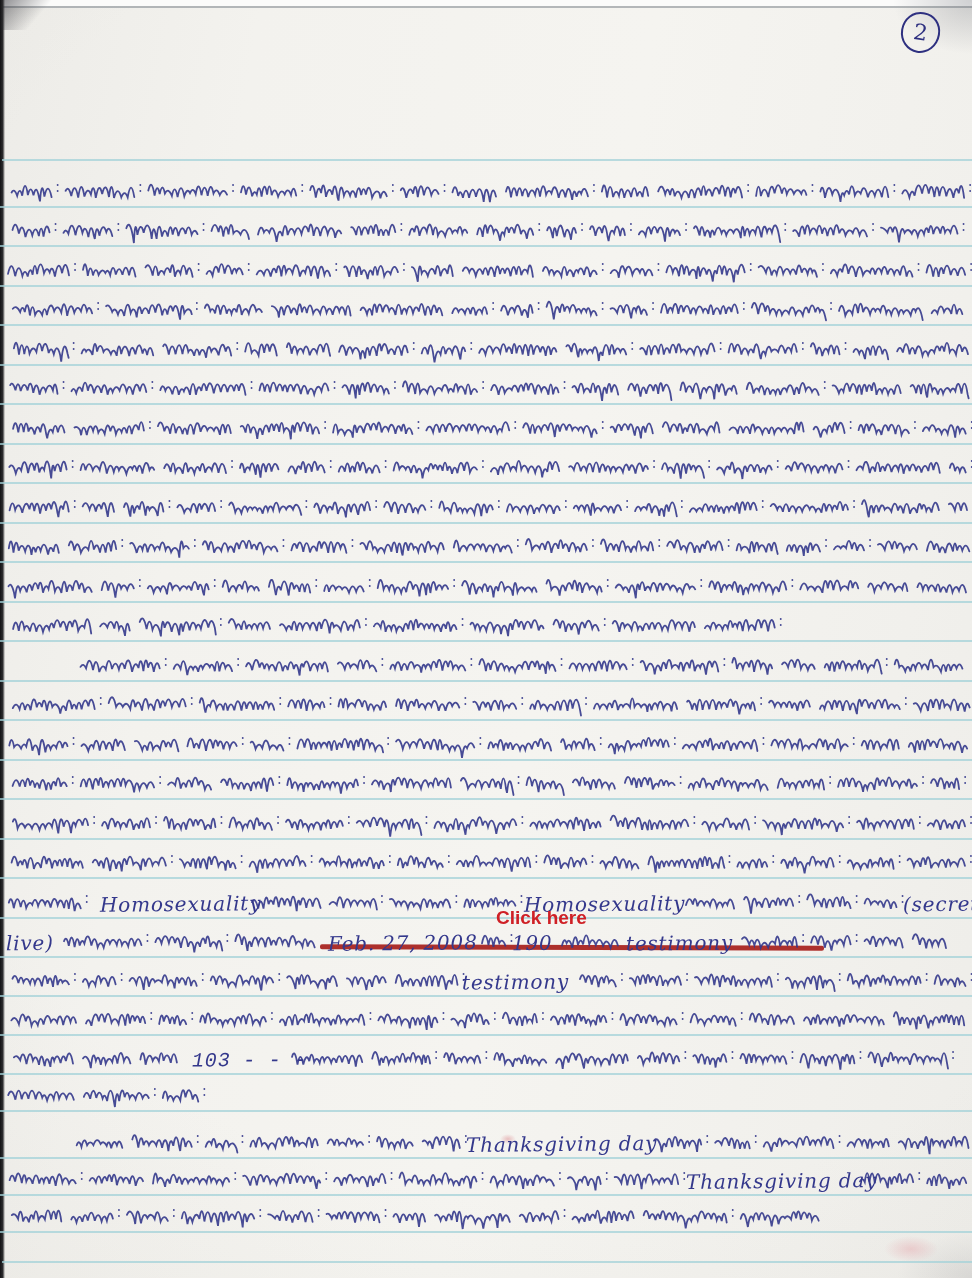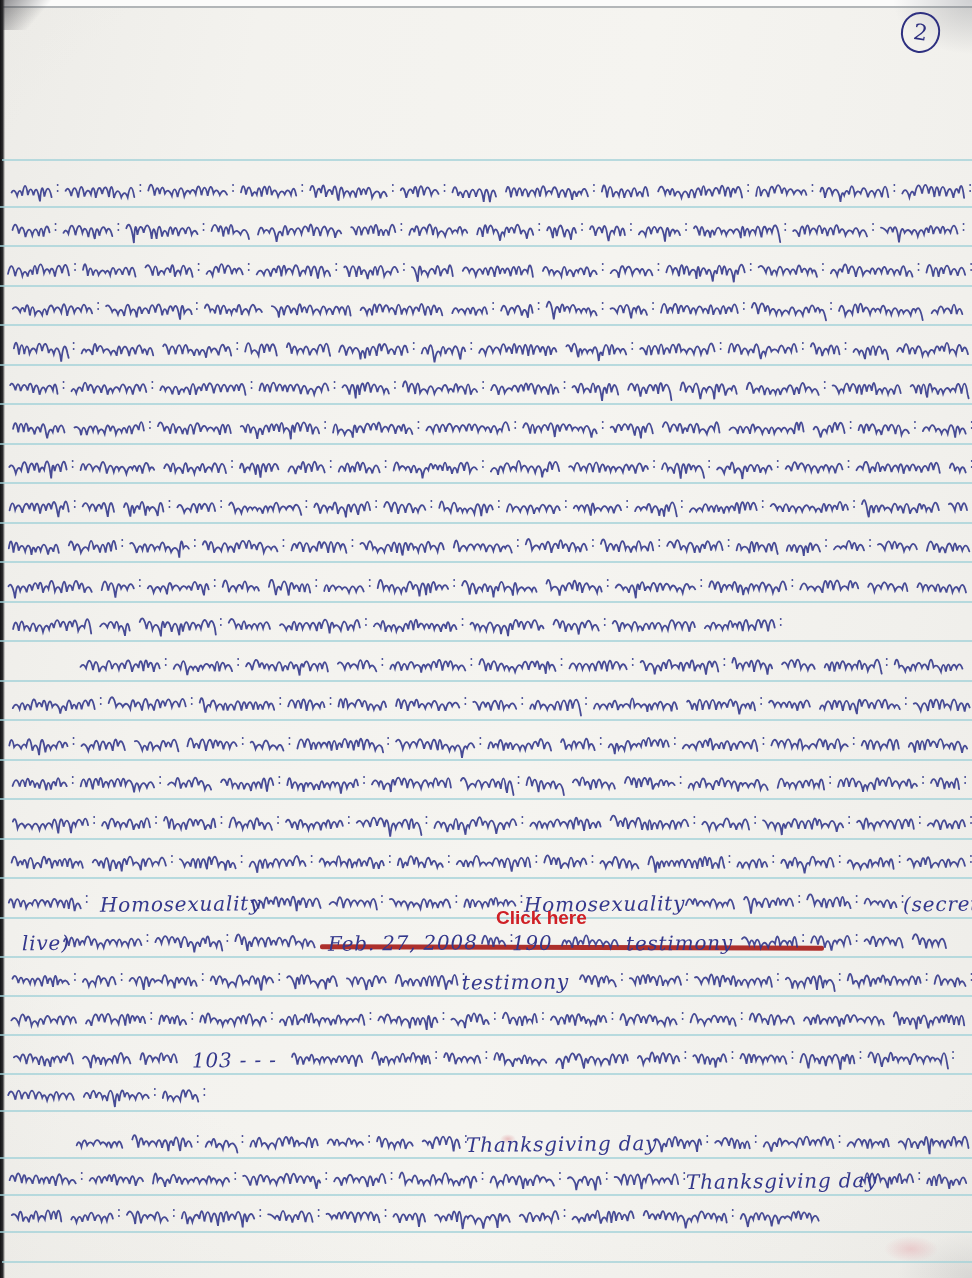--- a/index.html
+++ b/index.html
@@ -160,41 +160,41 @@
           <path d=" M 8.8 22.7 Q 11.3 13.5 13.8 28.2 Q 17.3 10.8 20.7 27.1 Q 23.5 13.7 26.2 27.9 Q 29.3 19.7 32.3 24.8 Q 35.2 14.5 38.1 26.0 Q 41.6 14.8 45.1 24.5 Q 47.8 16.2 50.6 27.6 Q 54.2 11.3 57.7 25.2 Q 60.9 14.5 64.1 28.1 Q 66.5 12.3 68.8 28.8 Q 71.2 10.6 73.6 24.4 l 1 6.8 Q 77.1 17.2 80.7 28.3 M 86.7 16 l .1 0 M 86.7 22 l .1 0 M 252.0 22.1 Q 255.1 15.8 258.2 28.5 Q 260.8 14.4 263.5 28.7 Q 266.0 8.8 268.6 24.2 Q 271.0 16.7 273.4 24.5 Q 276.0 8.4 278.7 27.2 Q 281.6 10.5 284.5 25.2 Q 287.4 12.3 290.4 26.2 Q 293.0 7.7 295.7 24.7 l 1 6.5 Q 298.0 13.8 300.3 25.2 Q 303.3 10.0 306.3 27.8 Q 309.5 11.6 312.7 26.5 Q 316.2 11.1 319.6 24.9 l 1 3.1 M 329.6 24.2 Q 333.2 19.1 336.8 24.8 Q 340.1 8.2 343.4 28.0 Q 347.1 11.6 350.7 25.4 Q 354.1 15.5 357.4 24.8 Q 361.1 15.8 364.7 25.2 Q 367.4 16.8 370.2 25.6 Q 373.1 13.1 375.9 24.2 l 1 5.4 M 381.9 16 l .1 0 M 381.9 22 l .1 0 M 389.9 19.3 Q 393.0 17.1 396.0 25.4 Q 398.6 17.6 401.1 25.0 Q 404.5 16.2 407.9 28.1 Q 410.9 17.3 413.8 26.0 Q 417.2 19.4 420.5 28.6 Q 423.8 10.4 427.1 27.5 Q 429.9 13.2 432.7 26.2 Q 435.3 18.4 437.8 28.0 Q 440.4 17.0 443.0 25.0 Q 446.6 12.8 450.3 27.7 M 456.3 16 l .1 0 M 456.3 22 l .1 0 M 464.3 26.9 Q 466.7 13.7 469.1 24.1 l 1 3.8 Q 472.2 12.2 475.2 26.9 Q 478.8 15.4 482.3 26.9 Q 485.3 16.9 488.2 27.2 Q 490.8 11.8 493.5 25.2 Q 495.7 11.0 498.0 24.6 Q 500.7 19.4 503.5 24.9 Q 505.8 15.2 508.1 24.7 Q 511.7 17.2 515.4 25.7 M 521.4 16 l .1 0 M 521.4 22 l .1 0 M 686.0 25.1 Q 689.4 13.3 692.9 24.6 Q 695.1 12.5 697.4 26.3 Q 700.8 16.2 704.2 24.8 Q 707.1 17.5 710.0 25.8 Q 713.4 12.1 716.8 27.1 Q 719.7 18.0 722.6 26.1 Q 725.0 19.3 727.4 24.8 Q 730.8 12.6 734.1 28.7 M 744.1 19.4 Q 747.1 11.8 750.0 27.1 l 1 6.6 Q 753.4 9.1 756.8 24.6 Q 759.4 18.6 762.0 27.6 Q 765.7 8.9 769.4 27.8 Q 772.6 14.5 775.9 25.6 Q 778.1 10.7 780.4 25.4 Q 783.3 13.7 786.2 26.0 Q 789.7 10.9 793.2 25.9 M 799.2 16 l .1 0 M 799.2 22 l .1 0 M 807.2 19.4 Q 810.9 7.0 814.6 24.9 Q 818.1 14.7 821.7 27.0 Q 824.1 9.9 826.5 28.2 Q 829.7 11.5 832.9 27.0 Q 836.5 8.2 840.1 26.7 Q 842.5 7.6 844.9 26.1 Q 847.7 16.9 850.6 28.2 M 856.6 16 l .1 0 M 856.6 22 l .1 0 M 864.6 23.5 Q 867.7 13.5 870.9 24.2 Q 874.5 17.9 878.0 24.1 Q 880.8 17.0 883.7 27.6 Q 887.2 12.3 890.8 28.7 Q 893.6 16.1 896.5 27.2 M 902.5 16 l .1 0 M 902.5 22 l .1 0" fill="none" stroke="#34388c" stroke-width="1.8" stroke-linecap="round" stroke-opacity=".9"></path>
         </svg>
         <span class="hand-word" style="left: 100px;">Homosexuality</span>
         <span class="hand-word" style="left: 524px;">Homosexuality</span>
         <span class="hand-word" style="left: 903px;">(secret</span>
       </div>
       <div class="row" style="top: 919px;">
         <svg width="972" height="37" viewBox="0 0 972 37">
           <path d=" M 64.0 22.2 Q 66.4 15.3 68.8 26.8 Q 71.7 9.6 74.6 28.1 Q 77.2 13.0 79.7 26.5 Q 82.0 18.6 84.4 24.6 Q 87.9 9.2 91.4 26.5 Q 94.6 13.0 97.7 28.2 Q 100.7 19.9 103.7 28.6 Q 106.8 15.2 109.9 24.6 Q 113.3 16.6 116.8 26.0 Q 119.4 14.7 121.9 26.1 Q 125.1 18.5 128.2 27.3 Q 131.4 12.0 134.6 27.2 Q 138.0 13.5 141.4 26.1 M 147.4 16 l .1 0 M 147.4 22 l .1 0 M 155.4 23.1 Q 158.4 14.2 161.5 24.5 Q 165.2 10.2 168.9 24.0 Q 172.0 11.6 175.1 24.1 Q 178.0 12.4 180.9 28.9 Q 184.5 7.4 188.1 27.8 Q 190.7 18.7 193.3 26.7 l 1 6.6 Q 196.7 16.6 200.0 27.8 Q 202.7 12.9 205.5 24.7 Q 207.9 8.5 210.3 27.9 Q 213.5 18.3 216.6 27.8 Q 218.9 16.8 221.3 26.5 l 1 5.2 M 227.3 16 l .1 0 M 227.3 22 l .1 0 M 235.3 22.2 Q 238.6 7.1 241.9 25.8 Q 244.2 9.9 246.5 26.5 l 1 5.3 Q 249.0 15.7 251.5 27.9 Q 254.9 10.7 258.3 25.0 Q 261.9 12.1 265.4 28.2 Q 268.3 10.1 271.2 26.3 Q 273.6 17.2 276.0 26.2 Q 279.2 11.9 282.5 24.6 Q 285.5 15.2 288.6 28.1 Q 292.3 7.8 296.0 24.7 Q 299.3 18.9 302.5 27.7 Q 305.1 12.8 307.7 27.5 Q 311.2 16.1 314.7 28.4 M 482.0 24.4 Q 485.3 8.3 488.5 26.0 Q 491.0 11.6 493.4 27.8 Q 496.3 11.1 499.3 24.0 Q 502.3 18.2 505.4 26.7 M 511.4 16 l .1 0 M 511.4 22 l .1 0 M 562.0 26.6 Q 564.3 17.4 566.6 24.1 Q 569.4 17.6 572.3 28.7 Q 575.1 9.0 578.0 26.1 Q 580.6 17.6 583.1 25.4 Q 586.2 7.5 589.3 25.3 Q 592.5 16.6 595.8 26.0 Q 599.5 15.6 603.1 26.7 Q 606.9 17.4 610.6 28.7 Q 614.3 14.0 617.9 26.6 M 742.0 19.9 Q 745.6 14.7 749.3 25.7 Q 751.8 16.6 754.4 26.3 Q 757.6 14.0 760.7 28.8 Q 764.4 18.9 768.2 28.4 Q 771.6 18.4 775.1 24.9 Q 777.6 8.9 780.1 27.1 Q 783.8 17.1 787.4 25.4 Q 789.8 17.8 792.2 26.8 Q 794.6 8.6 797.1 27.9 M 803.1 16 l .1 0 M 803.1 22 l .1 0 M 811.1 23.7 Q 814.5 9.9 818.0 25.5 Q 821.4 7.4 824.8 28.7 Q 827.6 16.4 830.5 27.4 l 1 4.1 Q 833.8 16.4 837.0 24.2 Q 840.4 16.0 843.8 26.1 Q 847.2 7.9 850.6 25.3 M 856.6 16 l .1 0 M 856.6 22 l .1 0 M 864.6 22.1 Q 867.4 17.0 870.2 25.5 Q 873.2 8.7 876.1 27.9 Q 879.5 13.3 882.8 24.6 Q 886.5 12.3 890.2 24.1 Q 892.8 17.2 895.5 27.1 Q 899.1 10.0 902.7 28.5 M 912.7 20.0 Q 916.2 8.2 919.8 25.7 Q 922.5 13.3 925.2 24.2 l 1 5.2 Q 928.7 13.0 932.2 26.8 Q 935.3 15.9 938.4 26.4 Q 941.7 14.1 945.0 24.6 l 1 4.5" fill="none" stroke="#34388c" stroke-width="1.8" stroke-linecap="round" stroke-opacity=".9"></path>
         </svg>
-        <span class="hand-word" style="left: 22px;">live)</span>
+        <span class="hand-word" style="left: 6px;">live)</span>
         <span class="hand-word" style="left: 328px;">Feb. 27, 2008</span>
         <span class="hand-word" style="left: 512px;">190</span>
         <span class="hand-word" style="left: 626px;">testimony</span>
       </div>
       <div class="row" style="top: 958px;">
         <svg width="972" height="37" viewBox="0 0 972 37">
           <path d=" M 12.5 20.7 Q 15.5 13.4 18.4 25.1 Q 20.9 14.6 23.4 24.3 Q 26.8 16.8 30.1 25.6 Q 32.5 15.6 34.9 25.7 Q 38.4 14.1 41.9 28.4 Q 44.8 8.9 47.6 25.8 Q 50.3 13.5 53.0 28.8 Q 55.3 7.9 57.6 27.1 Q 60.0 17.8 62.5 24.6 Q 65.7 19.7 68.9 26.3 M 74.9 16 l .1 0 M 74.9 22 l .1 0 M 82.9 23.9 Q 85.9 16.5 88.9 28.2 Q 92.1 18.4 95.4 27.2 Q 98.2 10.4 100.9 24.1 Q 104.6 14.3 108.2 28.6 Q 111.9 10.3 115.6 26.3 M 121.6 16 l .1 0 M 121.6 22 l .1 0 M 129.6 22.9 Q 133.0 15.5 136.4 25.9 Q 139.5 11.4 142.7 26.5 l 1 5.3 Q 145.8 8.0 148.9 28.7 Q 151.9 16.0 155.0 24.0 Q 158.5 19.9 161.9 24.4 Q 164.9 9.1 167.9 25.8 Q 170.8 18.5 173.6 25.8 l 1 4.5 Q 176.3 12.2 179.1 25.3 Q 182.4 14.3 185.7 27.2 Q 188.4 11.3 191.1 28.0 Q 193.9 17.5 196.7 27.9 M 202.7 16 l .1 0 M 202.7 22 l .1 0 M 210.7 22.5 Q 213.4 12.6 216.2 26.9 Q 219.4 11.0 222.6 24.2 Q 225.5 16.1 228.4 28.5 Q 232.1 19.9 235.7 28.0 Q 239.4 8.0 243.0 25.9 Q 246.0 19.3 249.0 25.6 Q 252.3 10.2 255.7 26.3 Q 258.0 13.0 260.3 28.8 l 1 3.7 Q 263.4 8.7 266.4 24.0 Q 269.8 14.8 273.2 24.5 M 279.2 16 l .1 0 M 279.2 22 l .1 0 M 287.2 19.6 Q 290.8 14.7 294.5 27.1 l 1 3.8 Q 296.9 11.1 299.3 26.5 Q 301.6 7.5 304.0 26.4 Q 307.4 9.0 310.8 24.9 Q 314.4 19.8 317.9 28.8 Q 321.3 17.3 324.8 25.1 l 1 6.3 Q 327.2 14.2 329.6 24.8 Q 333.3 10.1 337.0 28.0 M 347.0 20.5 Q 349.7 19.9 352.3 26.8 Q 355.2 11.6 358.0 26.6 Q 361.7 12.2 365.4 27.4 l 1 4.6 Q 368.8 13.5 372.1 28.8 Q 375.7 8.8 379.2 25.4 Q 382.5 13.6 385.7 24.3 M 395.7 24.9 Q 399.1 7.1 402.4 28.7 Q 405.2 18.6 408.0 26.0 Q 410.6 14.9 413.2 28.1 Q 416.9 14.8 420.6 28.5 Q 423.7 11.2 426.8 28.1 Q 429.5 8.3 432.1 28.2 Q 435.3 8.1 438.4 28.5 Q 441.7 8.6 445.0 25.9 l 1 5.6 Q 448.4 16.9 451.7 26.3 Q 454.6 7.1 457.5 26.8 M 463.5 16 l .1 0 M 463.5 22 l .1 0 M 580.0 21.1 Q 582.8 11.7 585.7 24.5 Q 588.7 10.5 591.8 26.6 Q 595.2 8.1 598.5 29.0 Q 601.2 12.2 603.9 25.0 Q 606.4 11.4 609.0 24.4 Q 612.5 18.1 615.9 28.5 M 621.9 16 l .1 0 M 621.9 22 l .1 0 M 629.9 20.4 Q 632.5 19.1 635.2 26.0 Q 637.7 10.4 640.2 26.6 Q 642.9 8.4 645.7 25.7 Q 647.9 8.6 650.2 24.4 Q 653.6 12.0 657.0 27.7 Q 659.9 7.6 662.9 27.8 Q 665.4 17.6 667.9 26.3 Q 671.3 16.0 674.7 24.1 Q 677.8 11.3 681.0 26.8 M 687.0 16 l .1 0 M 687.0 22 l .1 0 M 695.0 19.5 Q 698.1 17.0 701.3 25.7 Q 705.0 14.1 708.7 24.2 Q 711.5 7.4 714.3 27.2 Q 717.1 9.2 719.9 29.0 Q 722.5 9.1 725.2 24.2 Q 728.1 14.8 730.9 27.1 Q 733.4 8.4 735.9 28.6 Q 738.7 16.0 741.4 27.6 Q 744.7 15.6 748.1 27.9 Q 751.3 16.4 754.6 25.4 Q 757.9 14.7 761.2 27.0 Q 763.8 17.0 766.5 26.4 Q 769.2 9.9 771.9 28.9 M 777.9 16 l .1 0 M 777.9 22 l .1 0 M 785.9 21.3 Q 788.6 16.6 791.4 25.0 l 1 5.7 Q 794.6 16.2 797.8 28.7 Q 801.1 18.2 804.4 28.4 Q 807.6 12.2 810.8 26.0 Q 813.4 11.2 816.0 24.9 l 1 7.0 Q 819.1 7.3 822.1 25.6 l 1 4.6 Q 824.4 17.4 826.6 25.3 Q 830.2 17.6 833.7 27.1 l 1 6.1 M 839.7 16 l .1 0 M 839.7 22 l .1 0 M 847.7 22.3 Q 850.5 7.8 853.2 26.3 Q 856.1 18.6 859.0 28.3 Q 861.4 17.5 863.8 24.6 Q 867.2 8.7 870.6 28.5 Q 873.1 14.6 875.6 26.2 Q 878.1 14.1 880.5 24.6 Q 883.0 10.7 885.4 24.0 Q 887.9 17.1 890.3 27.7 Q 893.7 10.5 897.2 25.2 Q 900.0 17.8 902.8 26.0 Q 905.8 17.1 908.8 25.6 Q 912.3 10.3 915.8 26.9 Q 918.2 11.9 920.6 24.8 M 926.6 16 l .1 0 M 926.6 22 l .1 0 M 934.6 25.8 Q 937.9 7.7 941.3 27.5 Q 944.6 15.8 947.9 25.3 Q 951.4 16.1 955.0 29.0 Q 957.3 13.4 959.7 25.5 Q 962.6 20.0 965.5 28.0 M 971.5 16 l .1 0 M 971.5 22 l .1 0" fill="none" stroke="#34388c" stroke-width="1.8" stroke-linecap="round" stroke-opacity=".9"></path>
         </svg>
         <span class="hand-word" style="left: 462px;">testimony</span>
       </div>
       <div class="row" style="top: 997px;">
         <svg width="972" height="37" viewBox="0 0 972 37">
           <path d=" M 11.4 23.4 Q 15.1 17.1 18.9 27.3 Q 22.3 9.2 25.8 24.4 Q 28.6 12.8 31.5 28.7 Q 34.6 19.8 37.8 28.2 Q 40.6 15.8 43.5 27.5 Q 47.3 11.7 51.0 24.9 Q 54.0 19.0 57.1 25.6 Q 60.1 12.1 63.2 28.0 Q 66.9 11.7 70.5 25.1 Q 73.3 15.0 76.0 25.8 M 86.0 26.5 Q 88.7 18.7 91.4 28.8 Q 95.1 8.3 98.8 24.4 Q 101.8 10.0 104.7 25.4 Q 108.1 8.3 111.5 25.7 Q 115.1 17.9 118.6 26.8 Q 122.0 8.1 125.3 28.6 Q 127.6 7.2 129.9 26.5 Q 132.3 12.3 134.8 24.3 Q 137.5 13.5 140.2 25.8 Q 142.7 13.5 145.2 26.2 M 151.2 16 l .1 0 M 151.2 22 l .1 0 M 159.2 27.0 Q 161.5 11.1 163.8 24.6 Q 166.9 11.9 170.0 26.7 Q 172.3 13.9 174.5 27.2 Q 177.3 10.1 180.0 28.4 Q 183.1 17.8 186.2 27.2 M 192.2 16 l .1 0 M 192.2 22 l .1 0 M 200.2 24.8 Q 202.7 11.5 205.2 26.3 Q 208.0 7.4 210.8 24.4 Q 214.2 17.3 217.7 25.9 Q 220.2 18.6 222.7 28.5 Q 225.3 19.5 227.8 25.6 Q 231.1 16.7 234.5 28.0 Q 237.7 14.5 240.9 24.5 Q 243.5 11.8 246.1 27.0 Q 249.5 7.3 252.8 26.8 Q 256.4 18.2 259.9 27.8 Q 262.9 14.0 265.9 24.6 M 271.9 16 l .1 0 M 271.9 22 l .1 0 M 279.9 25.0 Q 282.7 18.1 285.5 28.9 Q 288.9 10.7 292.4 28.2 Q 295.0 7.8 297.6 28.0 Q 300.8 18.5 304.1 24.1 Q 306.5 10.2 308.8 25.8 Q 311.3 7.0 313.8 26.2 Q 316.5 17.9 319.3 27.4 Q 322.2 16.1 325.2 24.2 Q 328.1 16.8 330.9 28.4 Q 333.2 17.2 335.5 27.2 Q 338.3 10.5 341.1 25.2 Q 344.0 18.5 346.9 26.7 Q 349.9 18.3 352.8 24.2 Q 355.7 19.0 358.6 24.1 Q 361.5 9.4 364.4 27.8 M 370.4 16 l .1 0 M 370.4 22 l .1 0 M 378.4 23.3 Q 381.3 15.3 384.3 24.2 Q 387.8 10.3 391.2 25.3 Q 393.9 19.8 396.5 25.2 Q 399.0 13.3 401.5 26.9 Q 405.2 18.0 408.8 25.7 l 1 5.7 Q 412.2 11.5 415.5 28.4 Q 417.8 14.0 420.1 28.1 Q 422.9 14.1 425.7 26.9 l 1 6.0 Q 428.2 7.9 430.6 27.8 l 1 3.0 Q 434.0 13.7 437.4 25.3 M 443.4 16 l .1 0 M 443.4 22 l .1 0 M 451.4 22.6 Q 454.7 19.2 458.1 27.5 Q 461.0 19.9 464.0 26.1 l 1 5.1 Q 467.6 8.5 471.1 24.7 Q 474.1 7.6 477.0 25.4 Q 479.8 10.2 482.7 24.2 l 1 3.5 Q 485.7 18.7 488.8 26.9 M 494.8 16 l .1 0 M 494.8 22 l .1 0 M 502.8 21.2 Q 506.3 7.7 509.8 26.9 Q 513.4 13.6 517.0 28.3 Q 519.6 11.2 522.2 28.8 Q 524.7 12.2 527.2 25.0 Q 529.7 19.2 532.3 25.1 Q 534.6 8.8 536.9 25.3 M 542.9 16 l .1 0 M 542.9 22 l .1 0 M 550.9 22.9 Q 554.6 14.0 558.3 27.9 Q 561.5 13.2 564.7 27.3 Q 567.1 9.6 569.5 25.3 Q 572.3 9.7 575.2 28.7 Q 578.2 8.0 581.2 24.4 Q 583.6 14.2 586.0 26.7 Q 588.4 17.7 590.7 27.3 Q 593.3 18.9 595.9 28.2 Q 598.2 10.2 600.5 25.4 Q 603.4 12.3 606.4 25.2 M 612.4 16 l .1 0 M 612.4 22 l .1 0 M 620.4 22.6 Q 623.5 8.9 626.6 28.8 Q 630.3 14.2 634.0 25.5 Q 637.6 9.5 641.1 25.9 Q 643.6 13.0 646.2 26.6 Q 649.6 10.7 652.9 24.7 Q 655.2 13.4 657.5 26.4 Q 661.1 19.8 664.7 28.4 Q 667.5 13.4 670.2 26.7 Q 673.4 17.1 676.6 27.3 M 682.6 16 l .1 0 M 682.6 22 l .1 0 M 690.6 25.3 Q 694.3 8.7 698.0 25.0 Q 701.2 18.1 704.5 27.8 Q 707.8 17.8 711.0 24.3 Q 714.5 12.4 718.0 25.7 Q 720.8 13.8 723.5 25.2 Q 726.5 12.4 729.6 28.0 Q 732.6 14.0 735.7 28.8 M 741.7 16 l .1 0 M 741.7 22 l .1 0 M 749.7 22.7 Q 752.6 9.0 755.5 25.4 Q 758.9 9.1 762.3 24.4 Q 765.2 17.8 768.1 27.8 Q 771.2 7.7 774.2 28.4 Q 777.7 10.1 781.2 25.7 Q 784.0 19.8 786.8 25.1 Q 790.4 13.0 794.0 27.0 M 804.0 23.6 Q 807.5 15.1 810.9 27.9 Q 813.2 14.0 815.5 26.5 Q 817.9 9.1 820.3 27.4 Q 823.8 17.4 827.3 25.8 Q 829.8 14.8 832.3 26.3 Q 835.4 13.8 838.5 24.9 l 1 4.7 Q 841.1 15.1 843.8 27.3 Q 847.0 9.2 850.2 25.6 Q 853.8 11.3 857.4 24.1 Q 861.1 18.5 864.7 25.2 Q 868.2 14.9 871.7 25.9 Q 875.3 12.9 879.0 26.8 Q 881.4 18.3 883.8 27.3 M 893.8 19.5 Q 896.8 7.4 899.7 28.3 Q 902.0 13.8 904.2 26.8 Q 907.2 14.3 910.2 28.0 Q 912.8 15.2 915.5 26.9 l 1 5.4 Q 918.0 11.1 920.5 26.8 Q 924.0 9.7 927.4 27.1 l 1 4.3 Q 930.1 18.6 932.8 26.6 Q 936.1 13.9 939.4 26.1 Q 941.8 12.5 944.1 25.0 Q 946.4 10.4 948.8 25.8 Q 951.4 10.5 954.0 27.9 Q 956.5 11.7 958.9 28.1 Q 961.6 8.8 964.2 28.4" fill="none" stroke="#34388c" stroke-width="1.8" stroke-linecap="round" stroke-opacity=".9"></path>
         </svg>
       </div>
       <div class="row" style="top: 1036px;">
         <svg width="972" height="37" viewBox="0 0 972 37">
           <path d=" M 13.9 21.4 Q 17.1 18.0 20.2 24.2 Q 23.3 10.8 26.5 28.2 Q 29.7 10.0 32.9 24.6 Q 35.9 16.4 39.0 28.8 Q 41.3 13.7 43.7 26.1 l 1 3.9 Q 46.5 18.0 49.4 27.0 l 1 3.9 Q 51.8 15.7 54.2 24.8 Q 57.4 14.9 60.6 27.1 Q 63.2 14.7 65.9 25.0 Q 69.4 8.6 73.0 27.6 M 83.0 22.4 Q 86.4 17.2 89.8 27.0 l 1 5.2 Q 92.9 11.2 95.9 24.8 Q 98.4 16.8 100.8 28.8 Q 103.3 14.9 105.7 27.6 Q 109.0 19.0 112.3 26.0 Q 114.8 12.7 117.4 27.7 Q 120.6 7.6 123.9 25.2 Q 127.2 15.8 130.4 27.4 M 140.4 23.5 Q 143.0 8.4 145.6 28.7 Q 149.2 12.7 152.7 24.8 Q 155.8 17.5 158.9 25.3 Q 161.2 9.1 163.6 24.8 Q 167.2 13.1 170.8 26.8 Q 173.8 9.5 176.9 26.5 M 292.0 20.9 Q 294.8 11.1 297.5 28.6 Q 300.4 13.1 303.3 28.6 Q 306.3 15.8 309.3 25.2 Q 311.7 11.8 314.1 26.1 Q 316.9 19.3 319.7 26.9 Q 322.0 16.0 324.3 25.2 Q 327.8 16.3 331.2 26.7 Q 333.8 18.3 336.3 26.8 Q 339.2 13.5 342.1 26.4 Q 345.5 12.8 348.8 27.7 Q 351.8 13.5 354.8 24.4 l 1 6.2 Q 358.5 10.9 362.2 26.1 M 372.2 22.7 Q 375.5 8.3 378.7 24.9 l 1 4.6 Q 380.9 16.6 383.2 26.9 Q 386.0 14.1 388.7 27.6 Q 391.5 19.1 394.3 26.3 Q 397.0 14.3 399.8 26.4 Q 402.7 8.7 405.6 26.4 Q 408.0 17.6 410.4 24.0 Q 413.1 9.6 415.8 24.1 Q 418.4 16.3 421.0 24.3 l 1 4.2 Q 423.3 11.1 425.6 26.8 Q 427.8 12.7 430.1 27.5 M 436.1 16 l .1 0 M 436.1 22 l .1 0 M 444.1 21.2 Q 446.7 11.2 449.3 25.6 Q 452.4 8.2 455.6 28.2 Q 458.5 17.3 461.5 25.1 Q 464.4 16.1 467.3 25.5 Q 470.8 17.2 474.4 26.1 Q 477.4 13.0 480.3 26.9 M 486.3 16 l .1 0 M 486.3 22 l .1 0 M 494.3 23.5 Q 497.0 9.9 499.7 24.5 Q 502.3 9.7 505.0 27.5 Q 508.4 19.5 511.9 27.7 l 1 3.0 Q 514.4 20.0 517.0 24.2 Q 519.4 19.1 521.8 27.9 Q 524.5 10.7 527.3 27.9 Q 529.8 15.3 532.2 27.2 Q 535.7 19.7 539.1 28.6 Q 542.6 19.3 546.2 26.7 M 556.2 26.9 Q 559.0 18.9 561.7 26.3 l 1 6.6 Q 565.1 11.8 568.5 26.6 Q 572.2 9.3 575.9 24.2 Q 579.4 10.2 583.0 28.9 l 1 3.6 Q 585.4 16.1 587.8 27.4 Q 591.5 14.0 595.2 27.4 Q 598.2 16.7 601.1 28.7 Q 604.8 18.9 608.5 25.2 l 1 4.2 Q 612.1 8.3 615.8 27.1 Q 619.4 10.5 623.0 27.7 Q 625.4 10.9 627.8 24.7 M 637.8 22.0 Q 640.6 15.6 643.3 28.3 Q 646.4 18.8 649.5 24.5 Q 652.2 7.3 655.0 26.2 Q 657.4 13.5 659.8 27.6 Q 662.8 7.2 665.9 26.1 Q 669.6 8.9 673.3 28.0 Q 676.3 13.3 679.3 25.4 M 685.3 16 l .1 0 M 685.3 22 l .1 0 M 693.3 20.2 Q 695.9 16.3 698.5 27.2 Q 701.7 9.1 704.8 28.4 Q 707.4 13.3 710.0 28.5 Q 712.3 18.7 714.6 24.6 l 1 6.9 Q 717.5 15.7 720.4 26.1 Q 723.4 10.5 726.4 25.9 M 732.4 16 l .1 0 M 732.4 22 l .1 0 M 740.4 22.4 Q 743.5 11.2 746.5 27.8 Q 749.0 9.1 751.4 26.9 Q 753.8 12.1 756.1 24.5 Q 759.5 15.1 762.9 26.7 Q 765.3 17.1 767.6 24.4 Q 771.2 13.8 774.9 25.3 Q 777.3 14.8 779.7 26.3 Q 783.0 13.3 786.4 27.8 M 792.4 16 l .1 0 M 792.4 22 l .1 0 M 800.4 26.3 Q 803.9 8.6 807.5 28.0 l 1 4.4 Q 811.2 10.0 814.9 24.6 Q 817.3 18.7 819.6 28.0 Q 822.2 15.3 824.8 25.0 l 1 5.0 Q 828.5 13.0 832.1 25.3 Q 835.8 11.1 839.4 27.2 l 1 6.4 Q 842.0 13.3 844.6 25.6 Q 847.2 10.5 849.8 28.2 Q 852.1 11.7 854.4 27.4 M 860.4 16 l .1 0 M 860.4 22 l .1 0 M 868.4 21.0 Q 871.7 9.3 875.0 27.1 Q 877.9 7.9 880.9 27.3 l 1 3.5 Q 884.6 15.2 888.2 26.2 Q 890.7 7.8 893.2 24.9 Q 895.7 16.4 898.2 25.7 Q 901.0 17.7 903.8 24.0 Q 906.9 17.1 910.0 28.7 Q 913.7 9.7 917.4 24.0 Q 920.4 17.3 923.5 26.7 Q 926.9 14.6 930.2 24.7 Q 932.6 18.4 935.1 24.4 Q 938.0 19.4 940.9 27.0 Q 944.0 7.2 947.0 27.1 l 1 5.6 M 953.0 16 l .1 0 M 953.0 22 l .1 0" fill="none" stroke="#34388c" stroke-width="1.8" stroke-linecap="round" stroke-opacity=".9"></path>
         </svg>
-        <span class="hand-word" style="left: 192px;">103 - - -</span>
+        <span class="hand-word" style="left: 192px; font-family: Liberation Mono, monospace;">103 - - -</span>
       </div>
       <div class="row" style="top: 1073px;">
         <svg width="972" height="37" viewBox="0 0 972 37">
           <path d=" M 8.2 22.1 Q 11.8 13.0 15.4 26.7 Q 18.6 8.7 21.7 26.2 Q 25.0 13.0 28.4 25.7 Q 32.0 9.3 35.7 26.2 Q 38.9 13.0 42.2 24.6 Q 44.6 18.6 47.1 27.5 Q 50.4 16.2 53.7 26.0 Q 56.4 12.0 59.1 25.7 Q 62.8 15.4 66.5 25.4 Q 70.1 14.6 73.8 26.8 M 83.8 23.9 Q 87.0 14.9 90.2 25.8 Q 93.2 10.2 96.3 24.9 Q 99.4 14.1 102.6 25.4 Q 104.8 18.8 107.1 28.1 Q 110.5 7.1 113.9 28.3 l 1 5.7 Q 116.6 11.8 119.2 28.0 Q 122.0 9.1 124.7 24.2 Q 127.2 15.1 129.7 25.2 Q 132.7 18.3 135.6 26.3 Q 139.1 13.9 142.6 25.2 Q 145.7 18.3 148.8 25.0 M 154.8 16 l .1 0 M 154.8 22 l .1 0 M 162.8 25.0 Q 165.3 11.3 167.8 26.0 Q 170.6 19.1 173.4 27.4 Q 176.9 18.9 180.3 27.5 Q 182.9 8.8 185.5 24.3 Q 189.1 9.0 192.7 26.5 Q 195.5 16.2 198.3 28.7 M 204.3 16 l .1 0 M 204.3 22 l .1 0" fill="none" stroke="#34388c" stroke-width="1.8" stroke-linecap="round" stroke-opacity=".9"></path>
         </svg>
       </div>
       <div class="row" style="top: 1120px;">
         <svg width="972" height="37" viewBox="0 0 972 37">
           <path d=" M 76.7 25.3 Q 79.1 18.5 81.5 26.9 Q 84.3 14.9 87.1 25.2 Q 90.3 19.6 93.4 25.1 Q 97.0 15.7 100.6 24.0 Q 103.6 19.7 106.7 25.8 Q 108.9 17.8 111.2 28.2 Q 114.1 17.4 116.9 25.4 Q 119.6 16.5 122.3 27.9 M 132.3 19.5 Q 135.3 7.6 138.3 27.7 Q 140.9 10.1 143.6 25.1 Q 146.3 17.0 149.0 25.2 Q 152.7 17.2 156.3 25.5 Q 159.2 13.6 162.1 27.7 Q 164.8 14.5 167.4 24.7 l 1 6.4 Q 170.3 14.2 173.3 25.8 Q 176.2 8.2 179.2 26.9 l 1 4.1 Q 182.4 7.8 185.5 26.9 Q 188.6 15.3 191.7 26.8 M 197.7 16 l .1 0 M 197.7 22 l .1 0 M 205.7 26.8 Q 208.6 17.7 211.5 24.1 Q 214.0 12.0 216.4 27.9 Q 219.6 19.1 222.9 28.9 Q 225.9 13.7 228.9 26.2 Q 232.7 19.6 236.4 28.3 l 1 4.3 M 242.4 16 l .1 0 M 242.4 22 l .1 0 M 250.4 26.6 Q 253.2 14.2 255.9 27.3 Q 258.9 9.4 261.9 25.1 Q 265.0 19.5 268.2 28.2 Q 271.8 18.4 275.4 27.5 Q 278.9 9.6 282.5 26.4 Q 285.9 8.6 289.2 24.3 Q 291.7 9.0 294.3 27.0 Q 296.7 15.4 299.2 25.0 Q 302.7 19.8 306.3 25.9 Q 309.1 8.3 312.0 27.9 Q 314.9 11.3 317.7 25.3 M 327.7 23.3 Q 331.1 14.5 334.4 25.5 Q 336.8 14.3 339.3 24.8 Q 342.6 19.8 345.9 25.4 Q 348.8 11.8 351.6 24.5 Q 354.2 15.3 356.9 25.6 Q 360.0 18.8 363.1 24.8 M 369.1 16 l .1 0 M 369.1 22 l .1 0 M 377.1 21.3 Q 379.4 10.3 381.8 27.4 Q 385.3 10.2 388.8 26.8 Q 391.7 17.6 394.5 28.1 Q 397.4 17.3 400.3 25.7 Q 402.9 11.8 405.6 28.9 Q 409.1 17.3 412.7 25.7 M 422.7 21.3 Q 425.2 18.8 427.8 24.2 Q 430.1 17.0 432.5 28.9 Q 436.2 7.7 439.8 25.2 Q 443.0 8.3 446.2 24.8 Q 449.4 9.3 452.6 24.3 l 1 7.0 Q 456.2 9.2 459.8 28.0 M 465.8 16 l .1 0 M 465.8 22 l .1 0 M 654.0 20.7 Q 657.3 15.6 660.7 26.1 l 1 6.1 Q 663.4 18.4 666.2 26.9 Q 669.1 10.3 672.1 27.2 Q 675.1 7.0 678.1 26.2 Q 681.2 12.1 684.4 28.8 Q 686.9 15.9 689.4 24.9 Q 692.8 15.6 696.1 26.1 l 1 5.8 Q 698.7 11.3 701.2 24.7 M 707.2 16 l .1 0 M 707.2 22 l .1 0 M 715.2 22.8 Q 718.4 18.1 721.6 24.5 Q 725.3 10.8 729.1 25.9 Q 731.8 9.7 734.6 28.7 Q 737.3 11.3 740.0 28.8 Q 742.4 16.6 744.7 28.6 Q 747.2 14.5 749.7 28.3 M 755.7 16 l .1 0 M 755.7 22 l .1 0 M 763.7 26.6 Q 767.1 16.8 770.4 28.2 l 1 3.4 Q 773.7 16.7 777.0 26.8 Q 779.5 11.5 781.9 24.5 Q 785.5 16.8 789.0 24.1 Q 792.8 18.8 796.5 26.3 Q 799.8 10.6 803.1 25.4 Q 806.6 7.9 810.0 25.5 Q 812.7 15.8 815.4 24.1 Q 818.2 15.2 821.0 24.1 Q 824.2 9.4 827.3 25.6 Q 830.4 11.1 833.5 28.1 M 839.5 16 l .1 0 M 839.5 22 l .1 0 M 847.5 26.0 Q 851.0 18.2 854.5 25.9 Q 858.3 12.9 862.0 24.4 Q 864.8 13.9 867.6 28.6 Q 869.9 11.4 872.2 26.4 Q 875.3 18.7 878.5 24.2 Q 881.0 17.2 883.5 27.7 Q 886.1 10.8 888.8 26.4 M 898.8 22.5 Q 902.1 18.5 905.5 27.4 Q 908.5 9.8 911.6 27.7 Q 914.7 15.7 917.8 28.7 Q 920.9 15.7 924.1 25.5 Q 926.3 7.2 928.6 28.1 l 1 6.0 Q 930.9 10.2 933.3 24.3 Q 936.6 17.2 940.0 25.1 Q 942.3 14.7 944.7 28.3 Q 947.9 13.9 951.1 26.1 Q 953.7 8.3 956.3 24.7 Q 959.0 17.5 961.8 24.3 Q 965.2 7.4 968.5 28.0 M 974.5 16 l .1 0 M 974.5 22 l .1 0" fill="none" stroke="#34388c" stroke-width="1.8" stroke-linecap="round" stroke-opacity=".9"></path>
         </svg>

